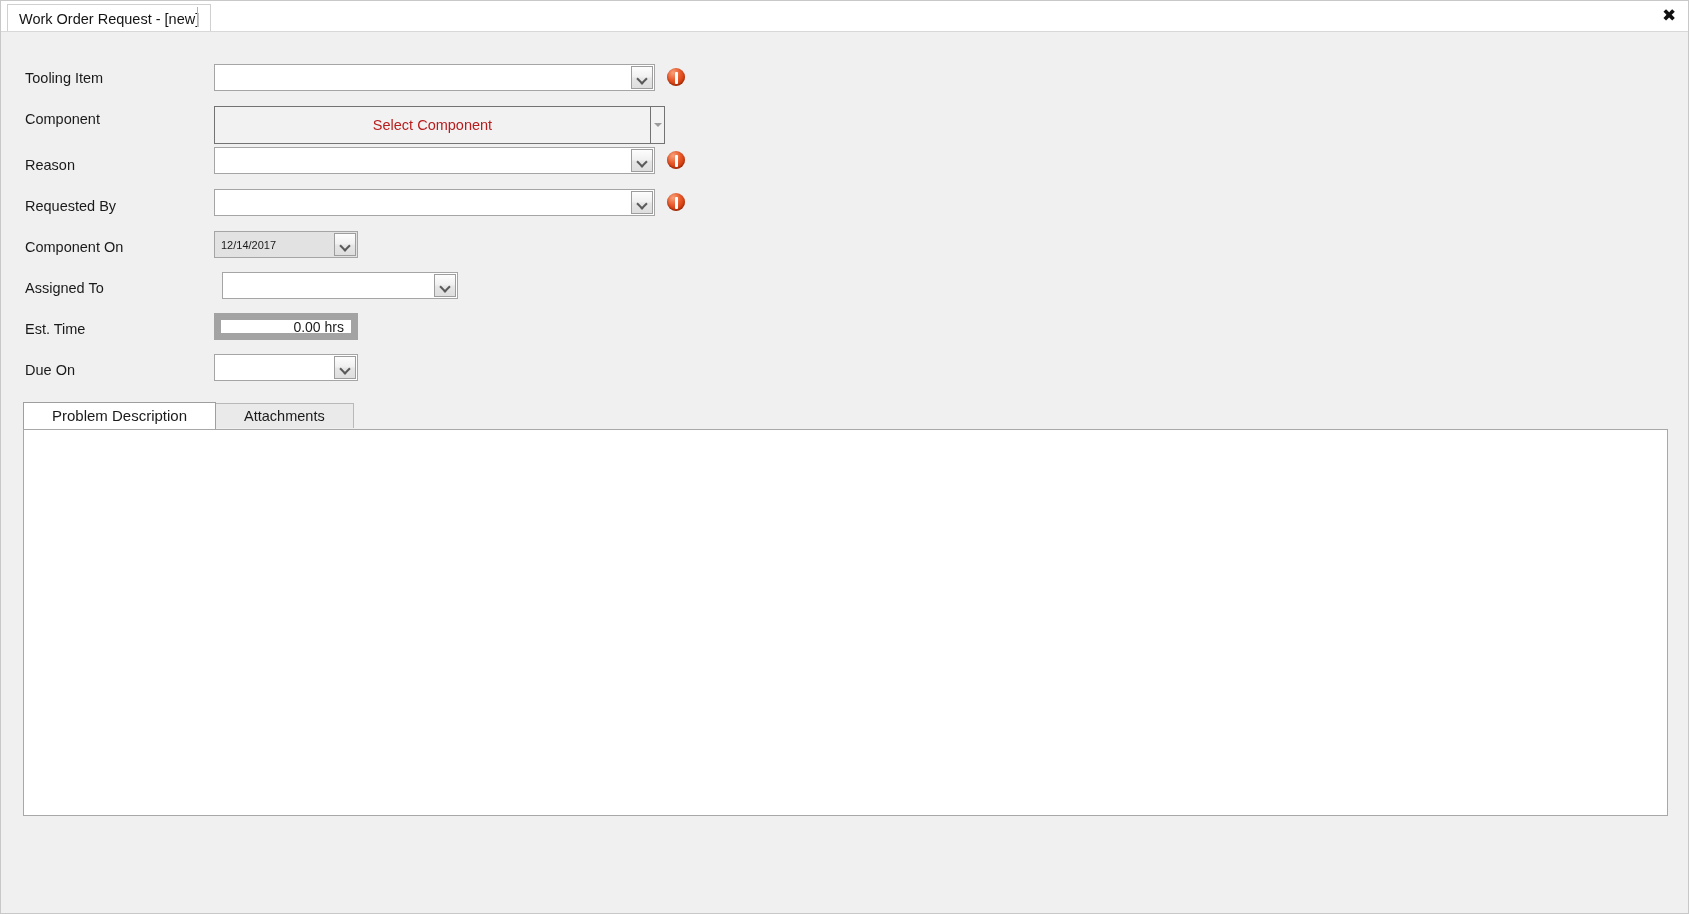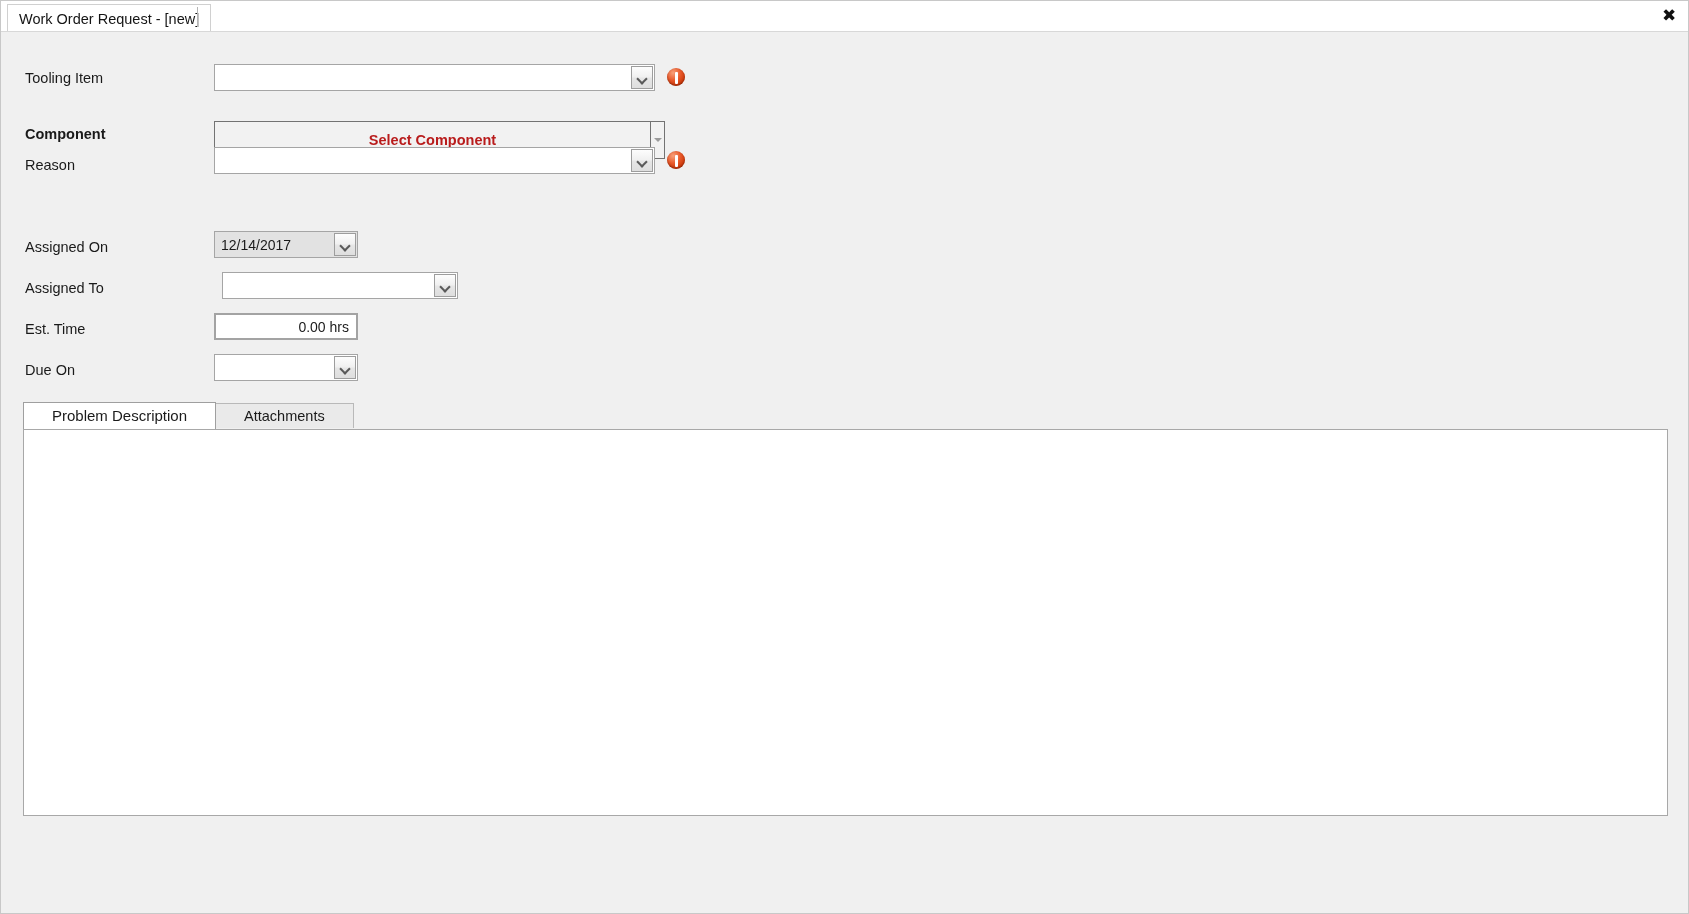--- a/index.html
+++ b/index.html
@@ -112,21 +112,21 @@
     box-sizing: border-box;
     height: 27px;
     background: #ffffff;
     border: 1px solid #a5a5a5;
     display: flex;
     align-items: center;
   }
   .combo .combo-text {
     flex: 1 1 auto;
     padding-left: 6px;
-    font-size: 14px;
+    font-size: 11px;
     color: #1a1a1a;
     overflow: hidden;
     white-space: nowrap;
   }
   .combo.readonly {
     background: #e2e2e2;
     border: 1px solid #a5a5a5;
   }
   .combo-btn {
     flex: 0 0 auto;
@@ -156,21 +156,21 @@
     transform: rotate(-45deg);
     transform-origin: center;
   }
 
   
   .textbox {
     position: absolute;
     box-sizing: border-box;
     height: 27px;
     background: #ffffff;
-    border: 2px solid #a3a3a3;
+    border: 7px solid #a3a3a3;
     display: flex;
     align-items: center;
     justify-content: flex-end;
     padding-right: 7px;
     font-size: 14px;
     color: #1a1a1a;
   }
 
   
   .picker {
@@ -313,44 +313,54 @@
       <div class="field-label">Tooling Item</div>
       <div class="combo" style="left:213px; top:1px; width:441px;">
         <div class="combo-text"></div>
         <div class="combo-btn">
           <span class="chev"></span>
         </div>
       </div>
       <div class="warn-icon" style="left:666px; top:5px;"></div>
     </div>
 
-    <div class="field-row" style="top:71px; height:42px;font-weight:bold;">
+    <div class="field-row" style="top:56px; height:42px;">
       <div class="field-label">Component</div>
       <div class="picker" style="left:213px; top:2px; width:451px;">
         <div class="picker-field">Select Component</div>
         <div class="picker-btn">
           <span class="tiny-tri"></span>
         </div>
       </div>
     </div>
 
     <div class="field-row" style="top:102px;">
       <div class="field-label">Reason</div>
       <div class="combo" style="left:213px; top:-3px; width:441px;">
         <div class="combo-text"></div>
         <div class="combo-btn">
           <span class="chev"></span>
         </div>
       </div>
       <div class="warn-icon" style="left:666px; top:1px;"></div>
     </div>
 
+    <div class="field-row" style="top:143px;">
+      <div class="field-label">Requested By</div>
+      <div class="combo" style="left:213px; top:-2px; width:441px;">
+        <div class="combo-text"></div>
+        <div class="combo-btn">
+          <span class="chev"></span>
+        </div>
+      </div>
+      <div class="warn-icon" style="left:666px; top:2px;"></div>
+    </div>
 
     <div class="field-row" style="top:184px;">
-      <div class="field-label">Assigned On</div>
+      <div class="field-label">Component On</div>
       <div class="combo readonly" style="left:213px; top:-1px; width:144px;">
         <div class="combo-text">12/14/2017</div>
         <div class="combo-btn">
           <span class="chev"></span>
         </div>
       </div>
     </div>
 
     <div class="field-row" style="top:225px;padding-left:16px;">
       <div class="field-label">Assigned To</div>

